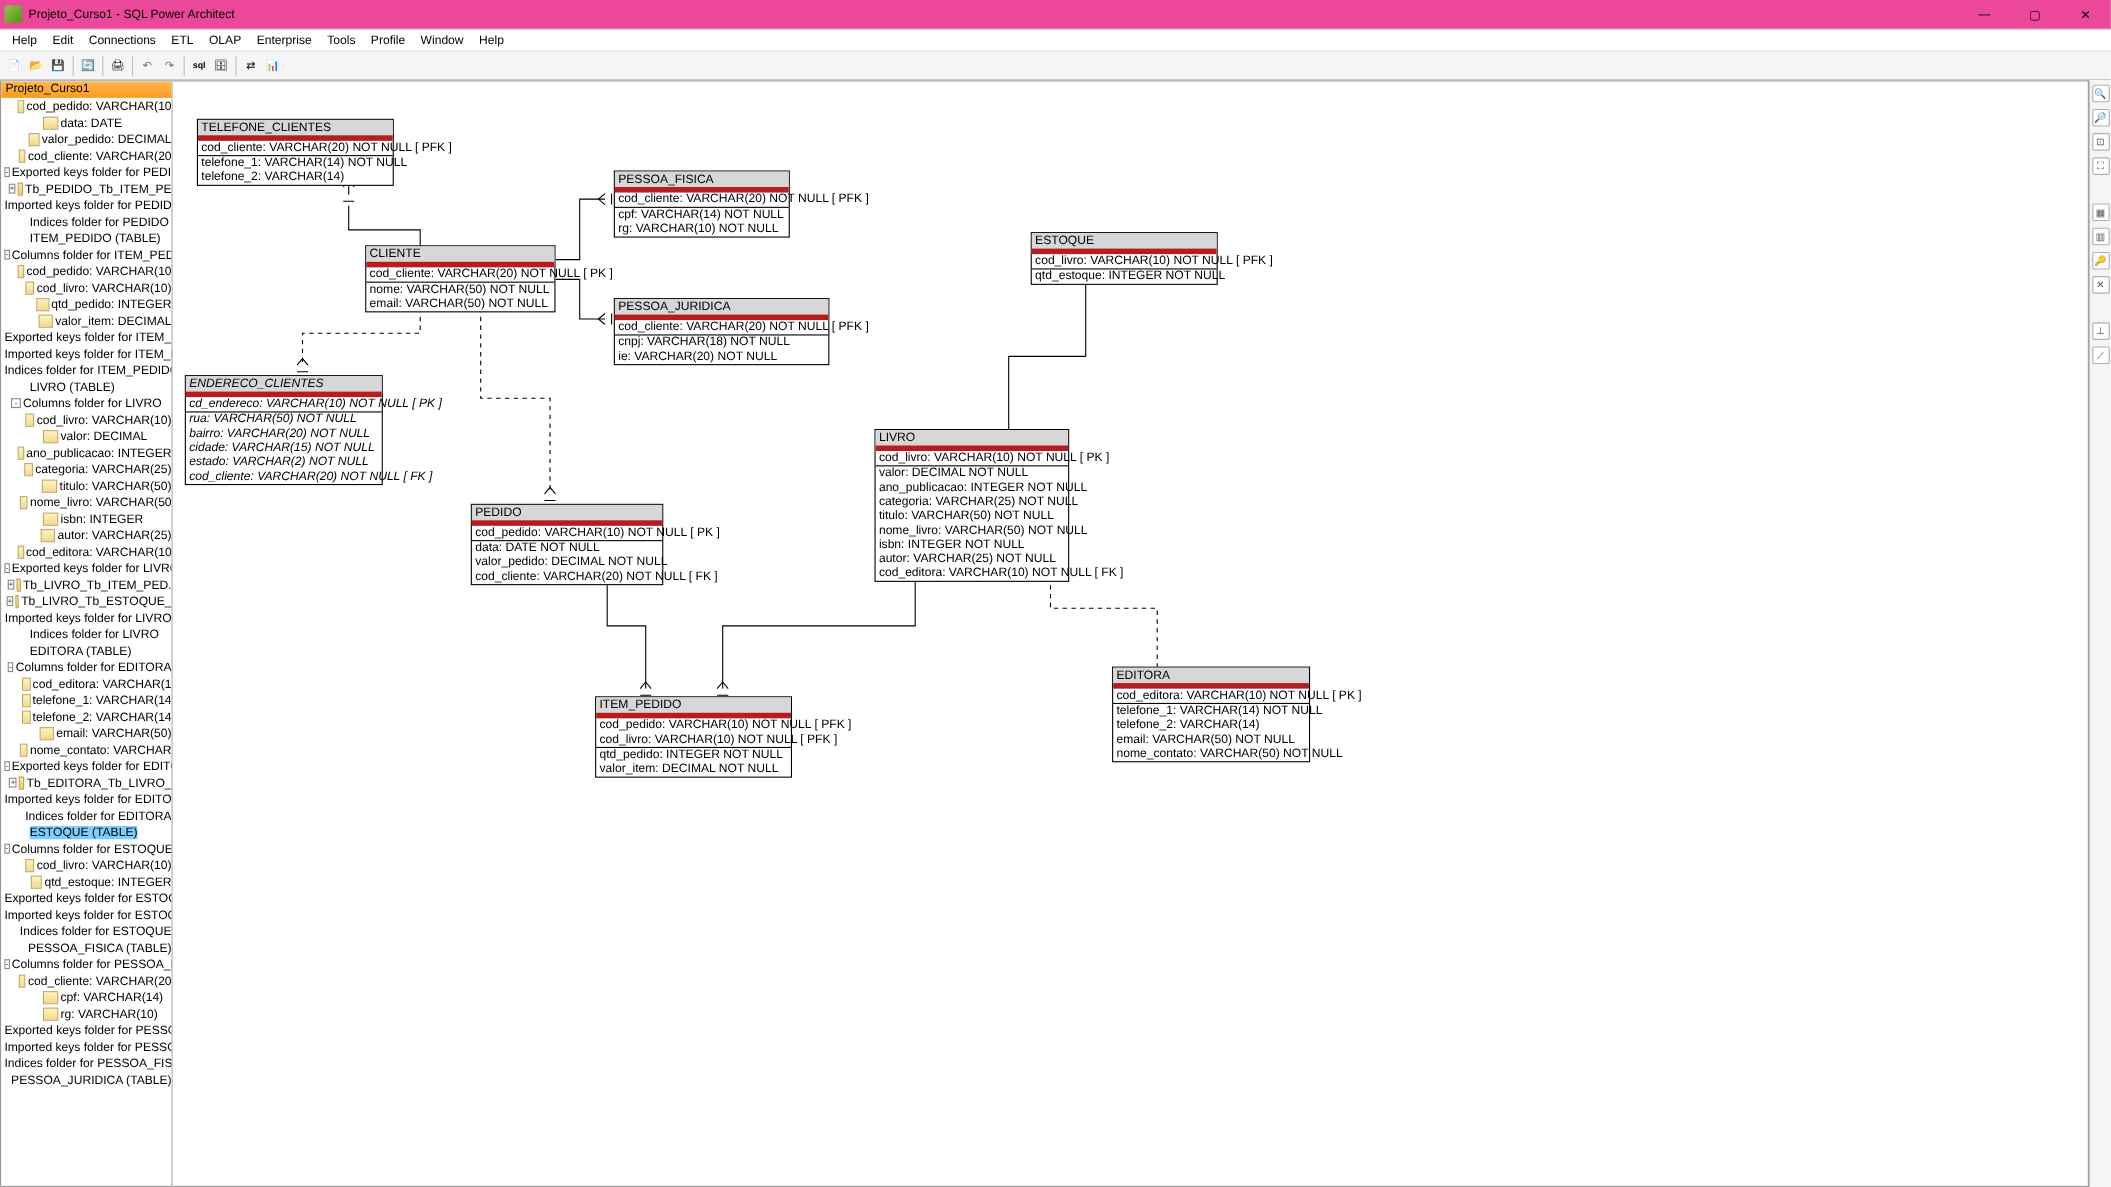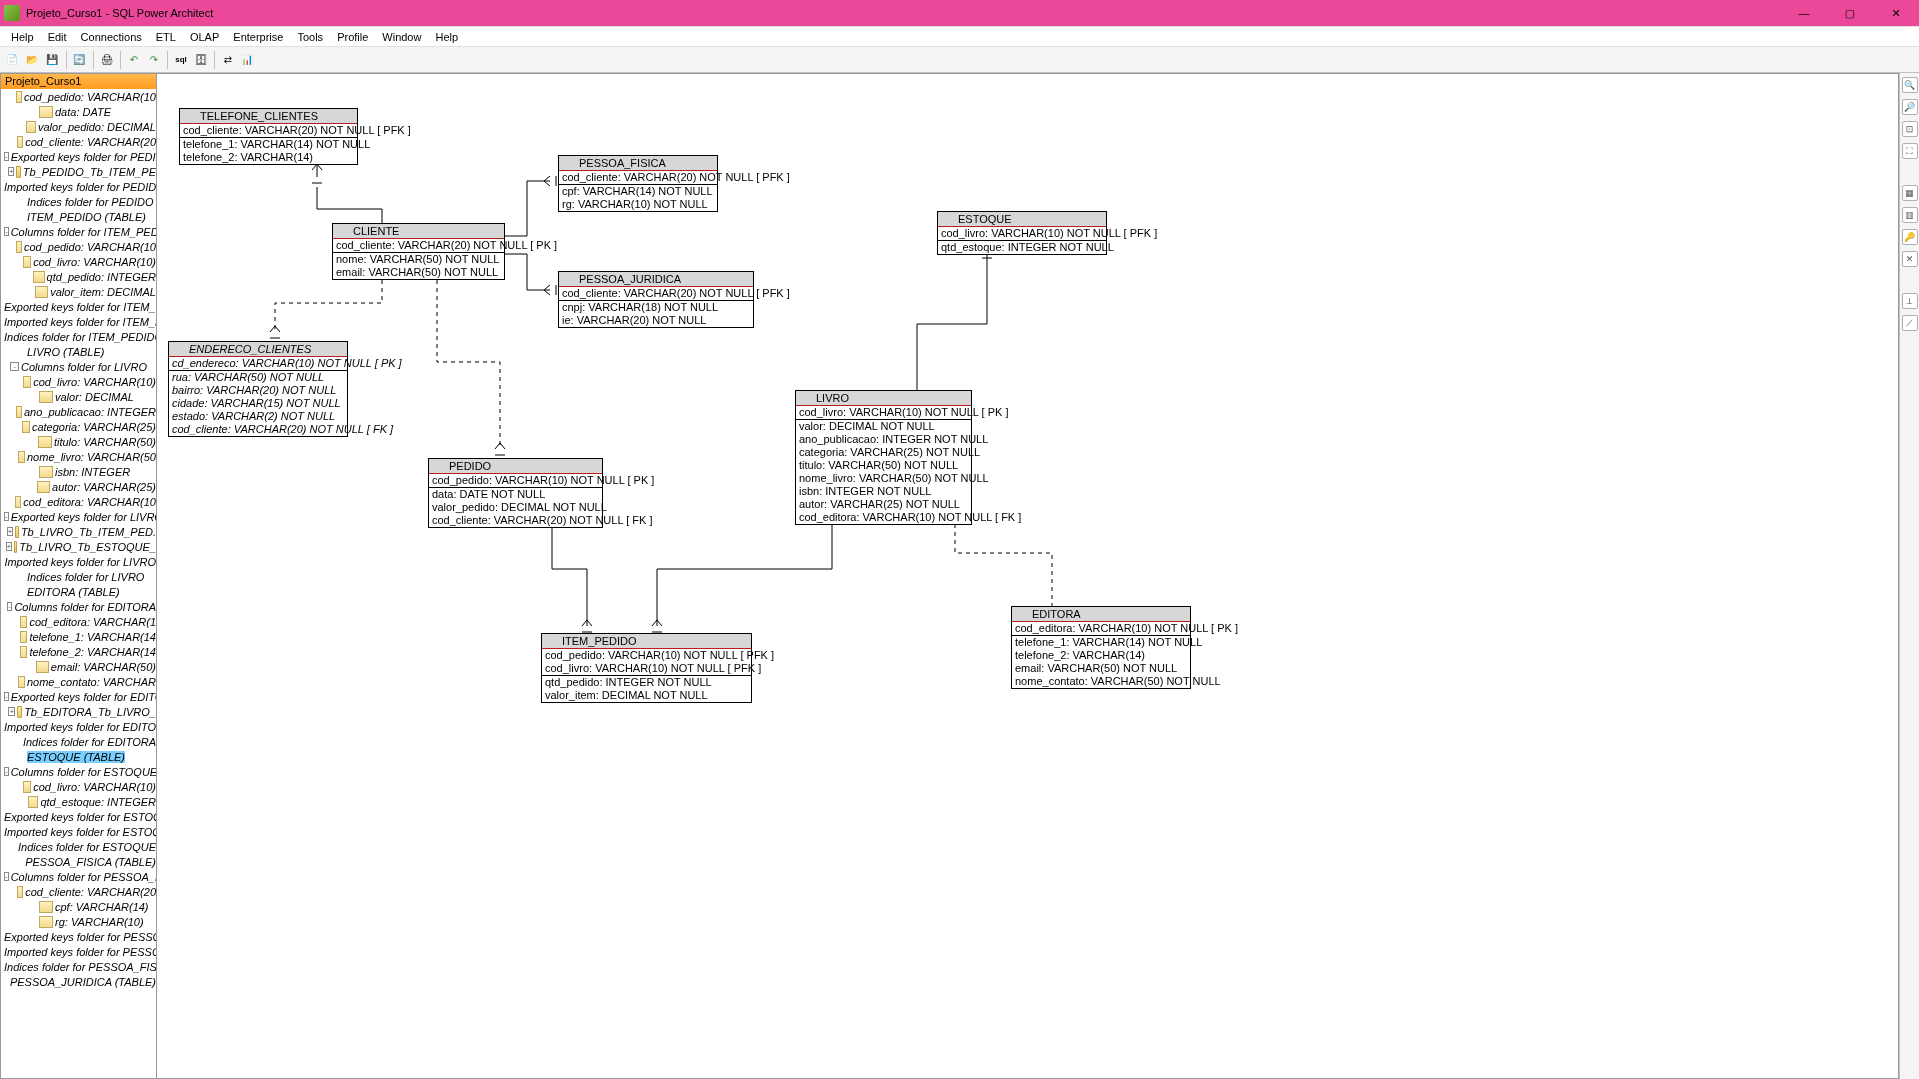--- a/index.html
+++ b/index.html
@@ -11,33 +11,33 @@
 .titlebar .winbtn { width:46px; height:27px; display:flex; align-items:center; justify-content:center; color:#000; }
 .menubar { height:20px; display:flex; align-items:center; padding-left:4px; border-bottom:1px solid #e0e0e0; }
 .menubar .menu { padding:2px 7px; color:#000; }
 .toolbar { height:26px; border-bottom:1px solid #c0c0c0; display:flex; align-items:center; padding:0 4px; gap:2px; background:#f5f5f5; }
 .toolbar .tb { width:18px; height:18px; display:flex; align-items:center; justify-content:center; border:1px solid transparent; border-radius:2px; font-size:10px; }
 .toolbar .sep { width:1px; height:18px; background:#c0c0c0; margin:0 2px; }
 .workarea { position:absolute; top:73px; bottom:0; left:0; right:0; display:flex; }
 .treepane { width:157px; background:#fff; border:1px solid #999; overflow:hidden; position:relative; font-size:11px; }
 .treehdr { background:linear-gradient(#ffb84d,#ff9a1f); color:#000; padding:1px 4px; font-weight:normal; height:15px; line-height:13px; }
 .tree { position:absolute; top:15px; bottom:0; left:0; right:0; overflow:hidden; }
-.treerow { display:flex; align-items:center; height:15px; white-space:nowrap; padding-left:3px;font-style:italic; }
+.treerow { display:flex; align-items:center; height:15px; white-space:nowrap; padding-left:3px; }
 .treerow .exp { width:9px; height:9px; border:1px solid #888; font-size:8px; line-height:7px; text-align:center; margin-right:2px; color:#555; background:#fff; }
 .treerow .noexp { width:11px; }
 .treerow .ic { width:14px; height:12px; margin-right:2px; display:inline-block; }
 .treerow .ic.col { background:linear-gradient(#fff3c0,#f2d98c); border:1px solid #c0a860; }
 .treerow .ic.fold { background:linear-gradient(#fce9ad,#e9c96b); border:1px solid #c0a040; border-radius:0 1px 1px 1px; }
 .treerow .lbl { color:#000; }
 .treerow.sel .lbl { background:#78cfff; color:#000; }
 .canvas { flex:1; position:relative; background:#fff; border:1px solid #999; border-left:none; overflow:hidden; }
 .righttools { width:20px; background:#f5f5f5; border-left:1px solid #c0c0c0; display:flex; flex-direction:column; align-items:center; padding-top:4px; gap:6px; }
 .righttools .rt { width:16px; height:16px; border:1px solid #b0b0b0; background:#fff; border-radius:2px; font-size:9px; display:flex; align-items:center; justify-content:center; color:#555; }
 .table { position:absolute; border:1px solid #000; background:#fff; font-size:11px; }
-.table .th { background:#d7d7d7; padding:1px 20px; border-bottom:1px solid #b91c1c; font-weight:normal; }
+.table .th { background:#d7d7d7; padding:1px 3px; border-bottom:5px solid #b91c1c; font-weight:normal; }
 .table .row { padding:0px 3px; line-height:13px; white-space:nowrap; }
 .table .divline { border-top:1px solid #000; height:0; }
 svg.lines { position:absolute; top:0; left:0; width:100%; height:100%; pointer-events:none; }
 svg.lines line, svg.lines path { stroke:#000; stroke-width:1; fill:none; }
 svg.lines .dash { stroke-dasharray:4,4; }
 </style>
 </head>
 <body>
 
 <div class="titlebar">
@@ -489,21 +489,21 @@
         <div class="row">ie: VARCHAR(20)   NOT NULL</div>
       </div>
       <div class="table" style="left: 271px; top: 384px; width: 175px;">
         <div class="th">PEDIDO</div>
         <div class="row">cod_pedido: VARCHAR(10)   NOT NULL  [ PK ]</div>
         <div class="divline"></div>
         <div class="row">data: DATE   NOT NULL</div>
         <div class="row">valor_pedido: DECIMAL   NOT NULL</div>
         <div class="row">cod_cliente: VARCHAR(20)   NOT NULL  [ FK ]</div>
       </div>
-      <div class="table" style="left: 384px; top: 559px; width: 211px;">
+      <div class="table" style="left: 384px; top: 559px; width: 179px;">
         <div class="th">ITEM_PEDIDO</div>
         <div class="row">cod_pedido: VARCHAR(10)   NOT NULL  [ PFK ]</div>
         <div class="row">cod_livro: VARCHAR(10)   NOT NULL  [ PFK ]</div>
         <div class="divline"></div>
         <div class="row">qtd_pedido: INTEGER   NOT NULL</div>
         <div class="row">valor_item: DECIMAL   NOT NULL</div>
       </div>
       <div class="table" style="left: 638px; top: 316px; width: 177px;">
         <div class="th">LIVRO</div>
         <div class="row">cod_livro: VARCHAR(10)   NOT NULL  [ PK ]</div>

